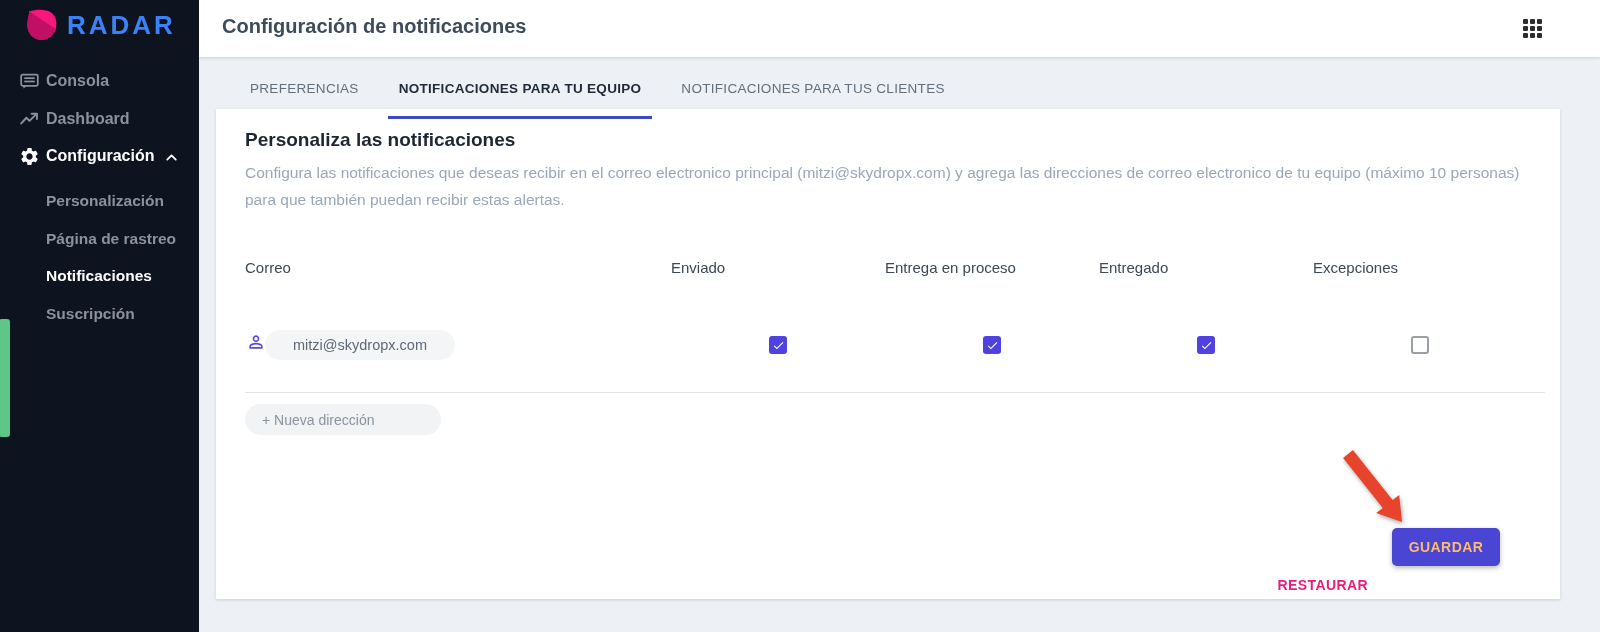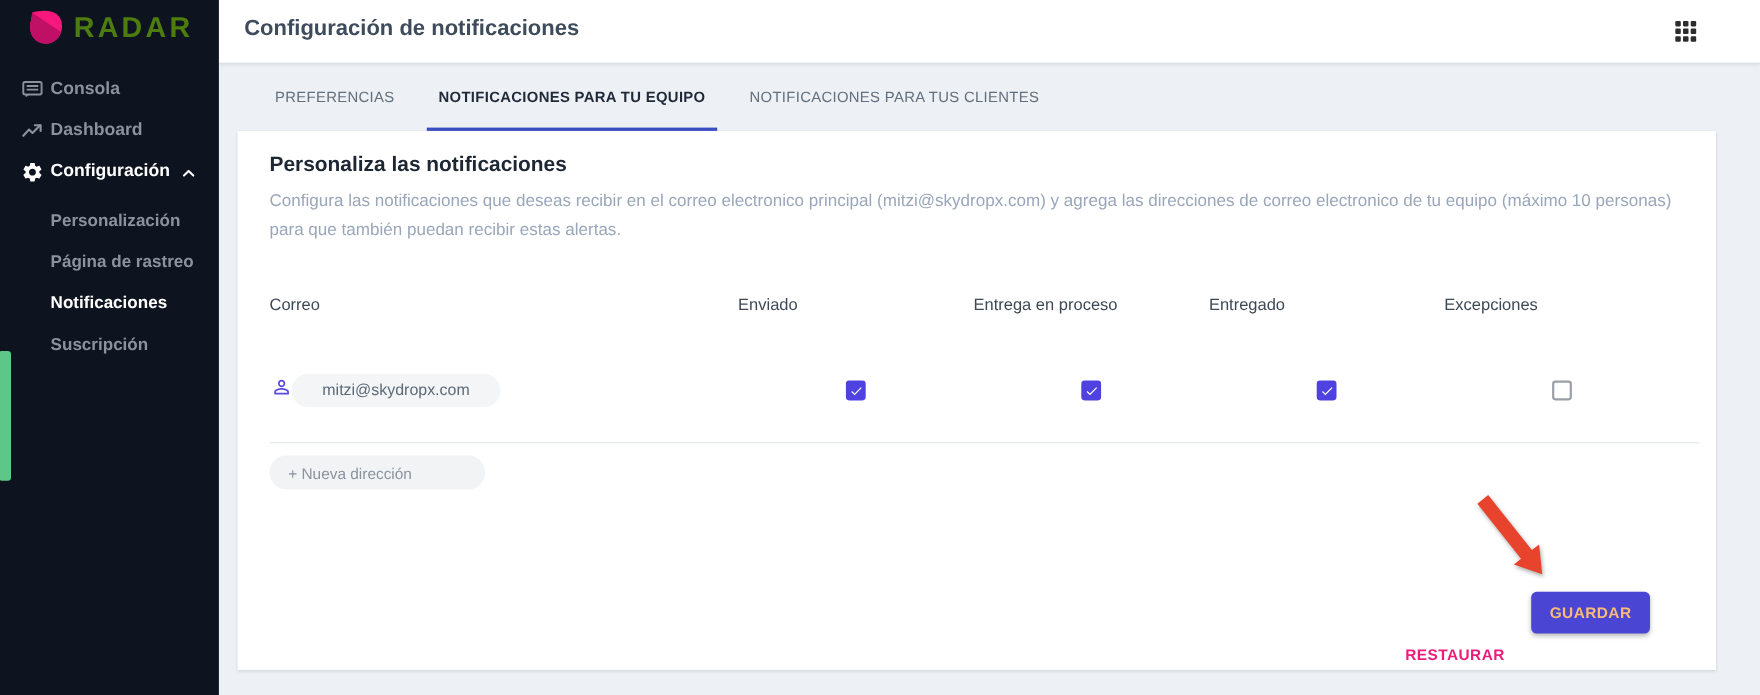--- a/index.html
+++ b/index.html
@@ -9,21 +9,21 @@
     font-family:"Liberation Sans", sans-serif;
     background:#edf0f4;
     overflow:hidden;
     color:#1d2733;
   }
 
   
   .sidebar { position:absolute; left:0; top:0; width:199px; height:632px; background:#0e141f; z-index:5; }
   .logo-row { position:absolute; left:25px; top:6px; display:flex; align-items:center; gap:8px; }
   .logo-mark { width:34px; height:38px; }
-  .logo-text { color:#4d7c0f; font-size:26px; font-weight:bold; letter-spacing:3px; }
+  .logo-text { color:#3b82f6; font-size:26px; font-weight:bold; letter-spacing:3px; }
 
   .nav-item { position:absolute; left:0; width:199px; height:26px; color:#8b929d; font-size:16px; font-weight:bold; cursor:pointer; }
   .nav-item .nicon { position:absolute; left:19px; top:2px; width:21px; height:21px; }
   .nav-item .nlabel { position:absolute; left:46px; top:3px; }
   .nav-item.active-parent { color:#ffffff; }
   .nav-item .chevron { position:absolute; left:163px; top:5px; width:17px; height:17px; }
 
   .sub-item { position:absolute; left:46px; height:24px; line-height:24px; color:#8b929d; font-size:15.5px; font-weight:bold; cursor:pointer; }
   .sub-item.active { color:#ffffff; }
 
@@ -35,21 +35,21 @@
   .apps-icon { position:absolute; right:58px; top:19px; width:19px; height:19px; display:grid; grid-template-columns:repeat(3,5px); grid-auto-rows:5px; gap:2px; cursor:pointer; }
   .apps-icon span { background:#2d2d2d; border-radius:1px; }
 
   
   .tabsbar { position:absolute; left:216px; top:58px; height:61px; display:flex; align-items:stretch; padding-left:14px; z-index:2; }
   .tab { position:relative; display:flex; align-items:center; padding:0 20px; font-size:13.5px; letter-spacing:.3px; color:#626f7d; font-weight:500; cursor:pointer; white-space:nowrap; }
   .tab.active { color:#1f2938; font-weight:bold;text-align:center; }
   .tab.active::after { content:""; position:absolute; left:9px; right:9px; bottom:0; height:3px; background:#3b4cc0; }
 
   
-  .card { position:absolute; left:216px; top:119px; width:1344px; height:490px; background:#ffffff; box-shadow:0 1px 3px rgba(60,64,67,.18); z-index:1;padding-left:36px; }
+  .card { position:absolute; left:216px; top:109px; width:1344px; height:490px; background:#ffffff; box-shadow:0 1px 3px rgba(60,64,67,.18); z-index:1;padding-left:36px; }
   .heading { position:absolute; left:29px; top:20px; font-size:19px; font-weight:bold; color:#1d2733; }
   .desc { position:absolute; left:29px; top:51px; width:1298px; font-size:15.5px; line-height:26.5px; color:#9aa7ba; }
 
   .thead { position:absolute; left:29px; top:150px; display:grid; grid-template-columns:426px 214px 214px 214px 214px; }
   .thead div { text-align:left; font-size:15px; color:#3d4956; }
 
   .person-icon { position:absolute; left:30px; top:223px; width:20px; height:20px; }
   .email-input { position:absolute; left:49px; top:221px; width:190px; height:30px; border-radius:15px; background:#f4f5f6; border:none; outline:none; text-align:center; font-size:14.5px; color:#5d6977; font-family:inherit; }
 
   .checkbox { position:absolute; top:227px; width:18px; height:18px; border-radius:3px; background:#ffffff; border:2px solid #9aa0a6; display:flex; align-items:center; justify-content:center; cursor:pointer; }

